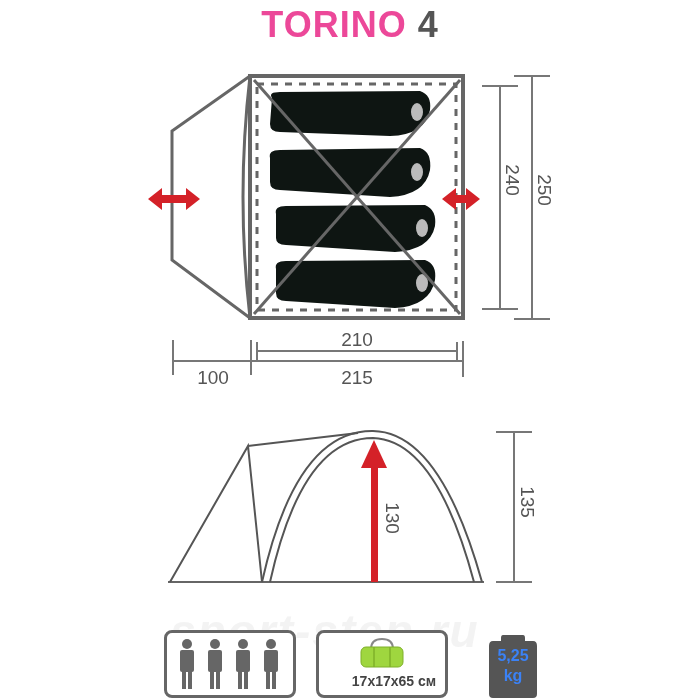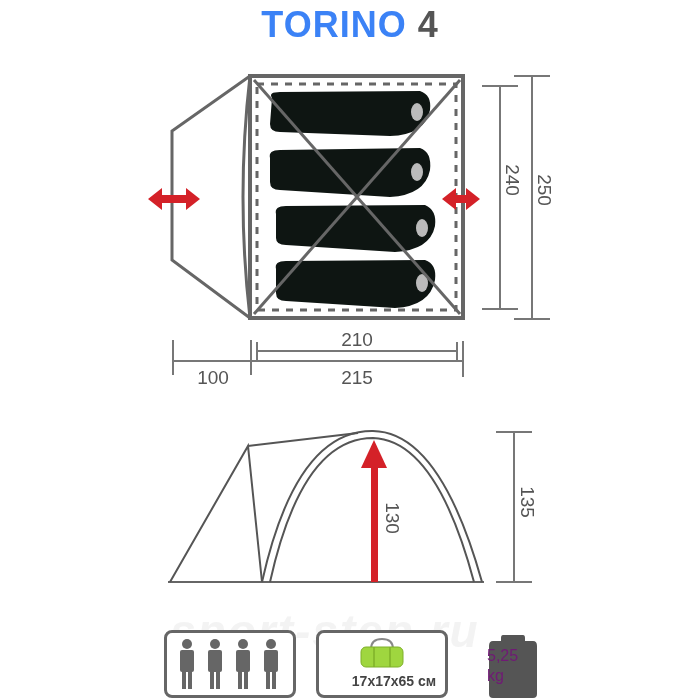--- a/index.html
+++ b/index.html
@@ -1,26 +1,26 @@
 <!DOCTYPE html>
 <html><head>
 <meta charset="utf-8">
 <style>
   html,body{margin:0;padding:0;background:#ffffff;}
   body{width:700px;height:700px;position:relative;overflow:hidden;font-family:"Liberation Sans",sans-serif;}
   .title{position:absolute;top:4px;left:0;width:700px;text-align:center;font-weight:bold;font-size:36px;letter-spacing:1px;}
-  .title .name{color:#3b82f6;}
+  .title .name{color:#ec4899;}
   .title .num{color:#555555;}
   svg.main{position:absolute;left:0;top:0;}
   .dimtext{font-family:"Liberation Sans",sans-serif;font-size:19px;fill:#555;}
   .icon-box{position:absolute;border:3px solid #666;border-radius:8px;background:#fff;}
   .watermark{position:absolute;left:170px;top:604px;font-size:46px;font-weight:bold;font-style:italic;color:rgba(220,220,220,0.35);letter-spacing:2px;}
   .pack-label{position:absolute;left:0;width:100%;bottom:6px;text-align:center;font-weight:bold;font-size:14px;color:#444;margin-left:12px;}
   .weight{position:absolute;left:487px;top:632px;width:52px;height:66px;}
-  .weight .txt{position:absolute;left:0;top:14px;width:52px;text-align:left;color:#701a75;font-weight:normal;font-size:16px;line-height:20px;}
+  .weight .txt{position:absolute;left:0;top:14px;width:52px;text-align:center;color:#3b82f6;font-weight:bold;font-size:16px;line-height:20px;}
 </style>
 </head>
 <body>
 
 <div class="title">
   <span class="name">TORINO</span>
   <span class="num">4</span>
 </div>
 
 <div class="watermark">sport-step.ru</div>

